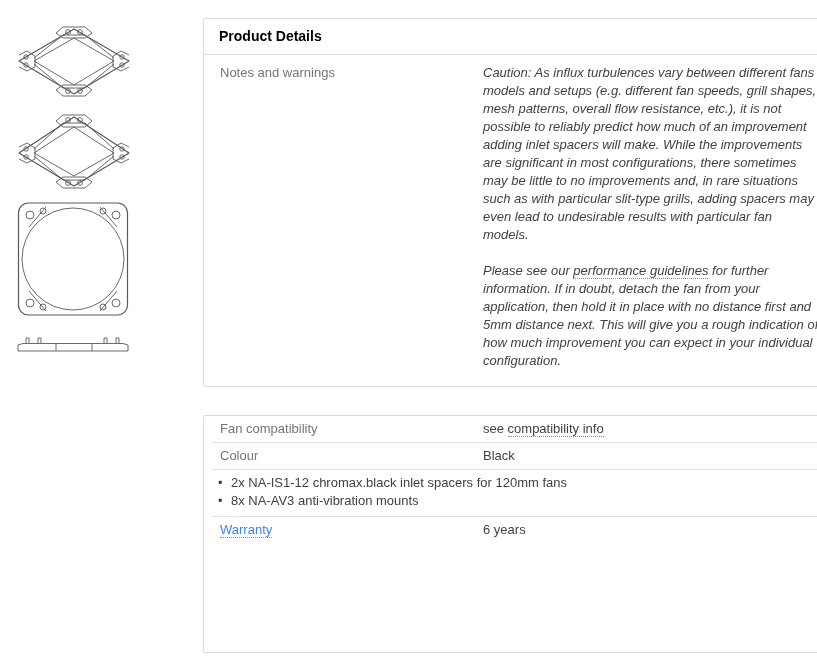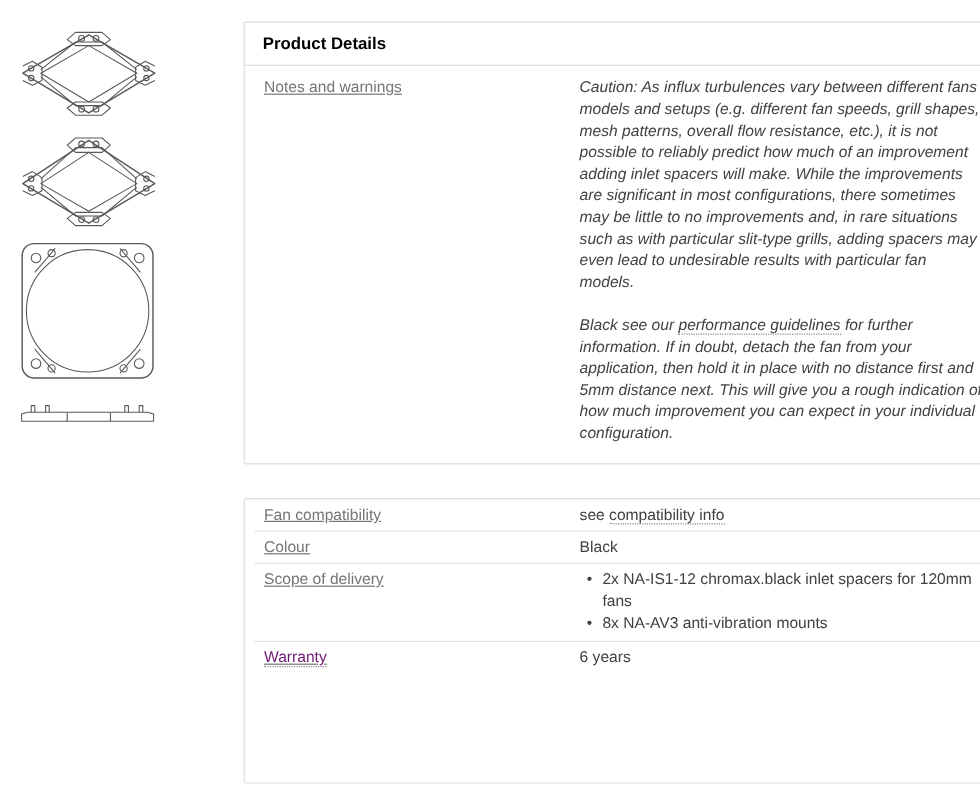--- a/index.html
+++ b/index.html
@@ -49,21 +49,20 @@
     margin-left: 8px;
     font-size: 13px;
     line-height: 18px;
   }
   .row + .row { border-top: 1px solid #e3e3e3; }
 
   .row-label {
     flex: 0 0 271px;
     padding: 8px 10px 8px 8px;
     color: #757575;
-    text-decoration: underline;
   }
   .row-value {
     flex: 1;
     padding: 8px 14px 8px 0;
     color: #414141;
   }
 
   .panel-details .row-label { padding-top: 9px; }
   .panel-details .row-value { padding-top: 9px; padding-bottom: 16px; font-style: italic; }
   .panel-details p { margin: 0 0 18px 0; }
@@ -79,21 +78,21 @@
     position: absolute; left: 0; top: 0;
     color: #414141;
   }
 
   a.dotted-link, span.tooltip-label {
     color: #404040;
     text-decoration: none;
     border-bottom: 1px dotted #8a8a8a;
     cursor: pointer;
   }
-  span.tooltip-label { color: #701a75; }
+  span.tooltip-label { color: #3b82f6; }
 </style>
 </head>
 <body>
 
 <div class="thumb thumb-1">
   <svg viewBox="0 0 118 73">
     <path class="line" d="M59 4 L114 36 L59 69 L4 36 Z"></path>
     <path class="line-thin" d="M59 13 L99 36 L59 60 L19 36 Z"></path>
     <path class="line-thin" d="M48 10 L70 10 L99 33 M99 39 L70 63 L48 63 L19 39 M19 33 L48 10"></path>
     <path class="line-thin" d="M48 2 L70 2 L77 8 L70 13 L48 13 L41 8 Z"></path>
@@ -155,39 +154,38 @@
     <path class="line-thin" d="M88 13.5 L88 8 L91 8 L91 13.5 M100 13.5 L100 8 L103 8 L103 13.5"></path>
   </svg>
 </div>
 
 <div class="panel panel-details">
   <div class="panel-header">Product Details</div>
   <div class="row">
     <div class="row-label">Notes and warnings</div>
     <div class="row-value">
       <p>Caution: As influx turbulences vary between different fans models and setups (e.g. different fan speeds, grill shapes, mesh patterns, overall flow resistance, etc.), it is not possible to reliably predict how much of an improvement adding inlet spacers will make. While the improvements are significant in most configurations, there sometimes may be little to no improvements and, in rare situations such as with particular slit-type grills, adding spacers may even lead to undesirable results with particular fan models.</p>
-      <p><span>Black see our </span><a class="dotted-link" href="#">performance guidelines</a><span> for further information. If in doubt, detach the fan from your application, then hold it in place with no distance first and 5mm distance next. This will give you a rough indication of how much improvement you can expect in your individual configuration.</span></p>
+      <p><span>Please see our </span><a class="dotted-link" href="#">performance guidelines</a><span> for further information. If in doubt, detach the fan from your application, then hold it in place with no distance first and 5mm distance next. This will give you a rough indication of how much improvement you can expect in your individual configuration.</span></p>
     </div>
   </div>
 </div>
 
 <div class="panel panel-specs">
 
   <div class="row spec-row">
     <div class="row-label">Fan compatibility</div>
     <div class="row-value"><span>see </span><a class="dotted-link" href="#">compatibility info</a></div>
   </div>
 
   <div class="row spec-row">
     <div class="row-label">Colour</div>
     <div class="row-value">Black</div>
   </div>
 
   <div class="row spec-row row-scope">
-    <div class="row-label">Scope of delivery</div>
     <div class="row-value">
       <ul class="delivery-list">
         <li>2x NA-IS1-12 chromax.black inlet spacers for 120mm fans</li>
         <li>8x NA-AV3 anti-vibration mounts</li>
       </ul>
     </div>
   </div>
 
   <div class="row spec-row">
     <div class="row-label"><span class="tooltip-label">Warranty</span></div>

